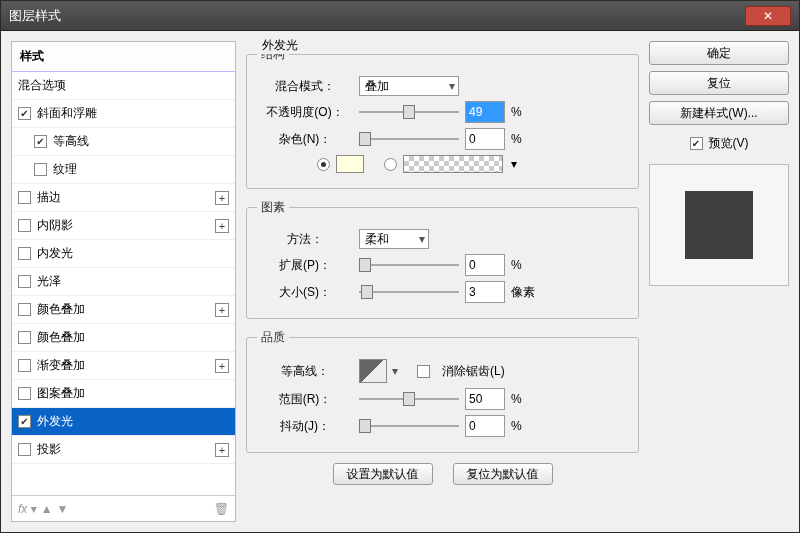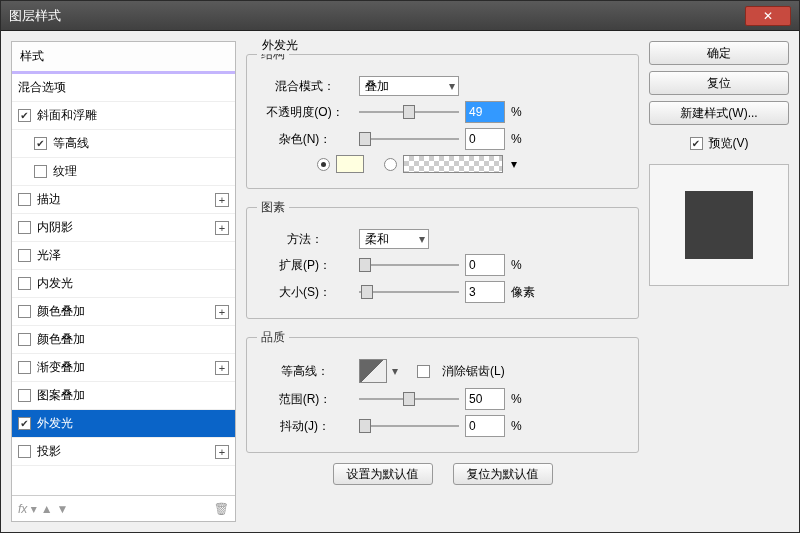--- a/index.html
+++ b/index.html
@@ -4,21 +4,21 @@
 <style>
 * { box-sizing: border-box; font-family: "Microsoft YaHei", "SimSun", sans-serif; font-size: 12px; }
 body { margin: 0; background: #404040; padding: 0; }
 .window { width: 800px; height: 533px; background: #f0f0f0; border: 1px solid #2a2a2a; position: relative; }
 .titlebar { height: 30px; background: linear-gradient(#5a5a5a,#404040); color: #fff; display: flex; align-items: center; padding: 0 8px; border-bottom: 1px solid #222; }
 .titlebar-title { flex: 1; font-size: 13px; }
 .close-btn { width: 46px; height: 20px; background: #c74a3f; color: #fff; display: flex; align-items: center; justify-content: center; border: 1px solid #8a2a1f; border-radius: 2px; font-size: 12px; cursor: pointer; }
 .body { display: flex; height: calc(100% - 30px); padding: 10px; gap: 10px; }
 .left { width: 225px; display: flex; flex-direction: column; background: #fff; border: 1px solid #bbb; }
 .style-list { flex: 1; overflow: auto; }
-.style-header { padding: 6px 8px; border-bottom: 3px solid #c4b5fd; background: #fdfdfd; }
+.style-header { padding: 6px 8px; border-bottom: 1px solid #c4b5fd; background: #fdfdfd; font-weight: bold; }
 .style-row { display: flex; align-items: center; padding: 5px 6px; border-bottom: 1px solid #eee; position: relative; }
 .style-row.sub { padding-left: 22px; }
 .style-row.selected { background: #0a64c8; color: #fff; }
 .cb { width: 13px; height: 13px; border: 1px solid #888; background: #fff; margin-right: 6px; display: inline-flex; align-items: center; justify-content: center; font-size: 10px; color: #333; }
 .cb.checked::after { content: "✔"; font-size: 10px; }
 .plus { position: absolute; right: 6px; width: 14px; height: 14px; border: 1px solid #888; display: flex; align-items: center; justify-content: center; font-size: 11px; color: #444; background: #fff; }
 .left-footer { height: 26px; border-top: 1px solid #ccc; display: flex; align-items: center; padding: 0 6px; gap: 4px; color: #999; }
 .left-footer .trash { margin-left: auto; }
 .center { flex: 1; position: relative; }
 fieldset { border: 1px solid #bbb; border-radius: 3px; margin: 0 0 10px 0; padding: 8px 10px 10px 10px; }
@@ -82,25 +82,25 @@
             <span>描边</span>
             <span class="plus">+</span>
           </div>
         <div class="style-row">
             <span class="cb"></span>
             <span>内阴影</span>
             <span class="plus">+</span>
           </div>
         <div class="style-row">
             <span class="cb"></span>
+            <span>内发光</span>
+          </div>
+        <div class="style-row">
+            <span class="cb"></span>
             <span>光泽</span>
-          </div>
-        <div class="style-row">
-            <span class="cb"></span>
-            <span>内发光</span>
           </div>
         <div class="style-row">
             <span class="cb"></span>
             <span>颜色叠加</span>
             <span class="plus">+</span>
           </div>
         <div class="style-row">
             <span class="cb"></span>
             <span>颜色叠加</span>
           </div>

